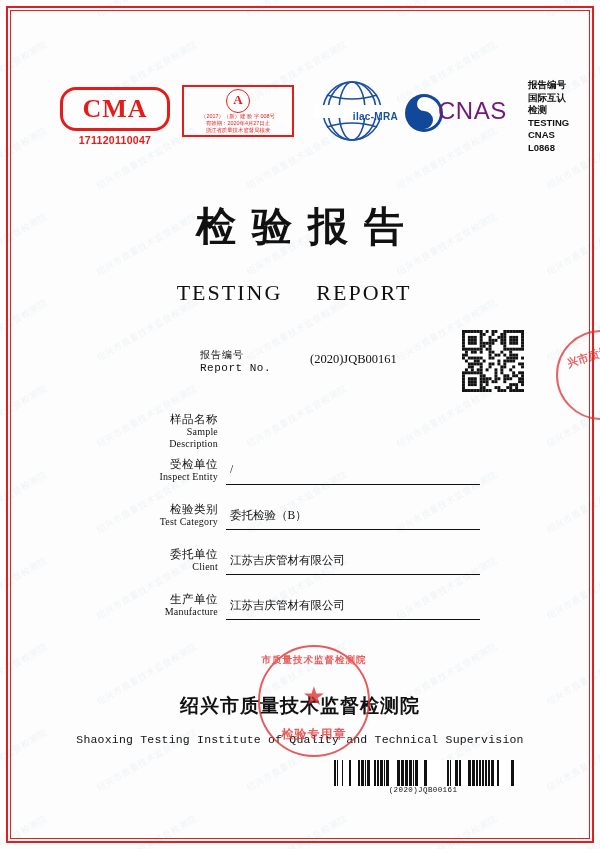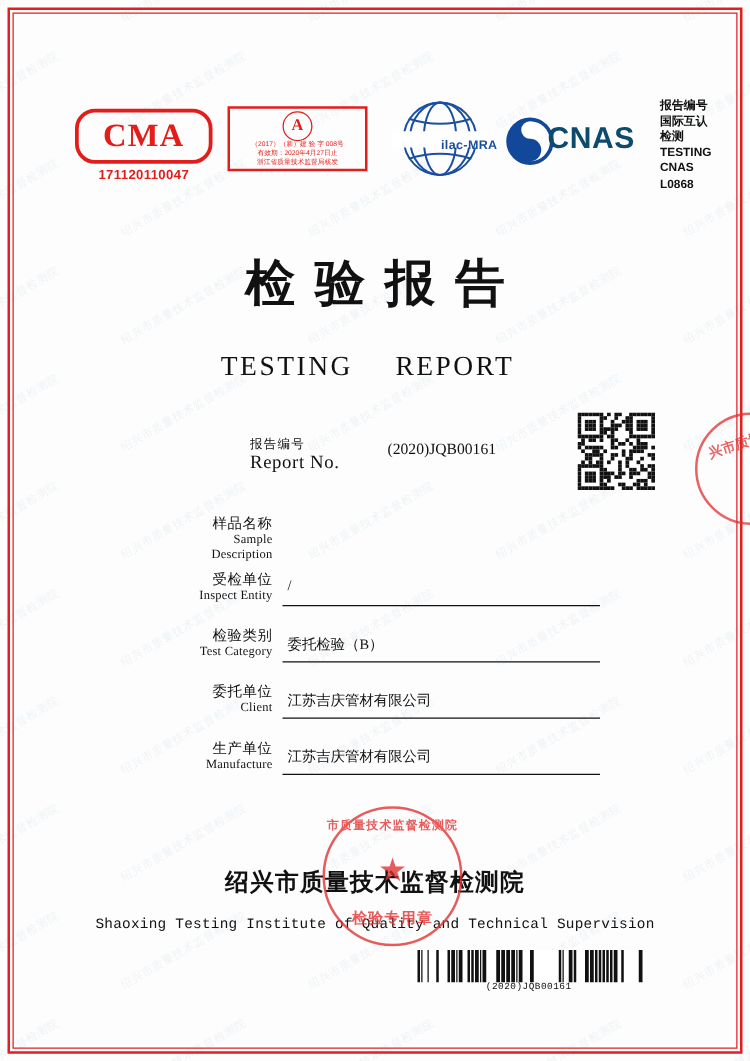--- a/index.html
+++ b/index.html
@@ -155,23 +155,23 @@
     position: absolute;
     left: 344px;
     top: 14px;
     width: 118px;
     height: 48px;
   }
   .cnas-text {
     position: absolute;
     left: 34px;
     top: 8px;
-    color: #0c4a6e;
+    color: #701a75;
     font-size: 24px;
-    font-weight: bold;
+    font-weight: normal;
     font-family: "Liberation Sans", sans-serif;
     letter-spacing: 0.5px;
   }
 
   
   .cnas-side {
     position: absolute;
     left: 468px;
     top: 4px;
     color: #111;
@@ -209,21 +209,21 @@
   
   .report-no-label {
     position: absolute;
     left: 200px;
     top: 348px;
     width: 100px;
     text-align: left;
     color: #111;
   }
   .rn-cn { font-size: 10px; letter-spacing: 1px; }
-  .rn-en { font-size: 15px; letter-spacing: 0.5px; }
+  .rn-en { font-size: 11px; letter-spacing: 0.5px; font-family: Liberation Mono, monospace; }
   .report-no-value {
     position: absolute;
     left: 310px;
     top: 352px;
     font-size: 12.5px;
     color: #111;
     font-family: "Liberation Serif", serif;
   }
 
   

